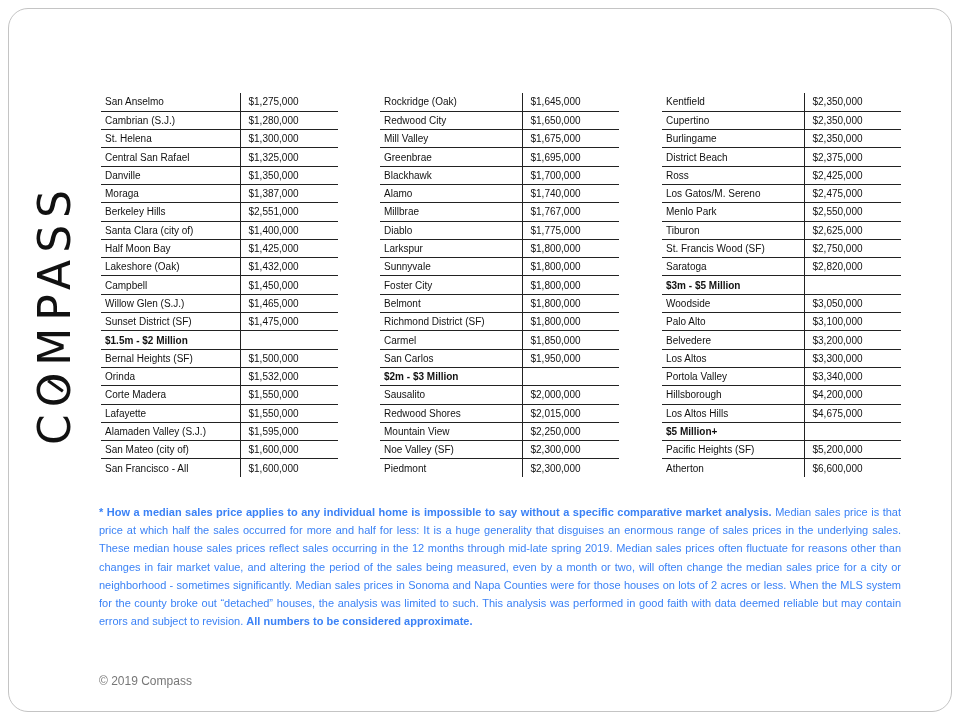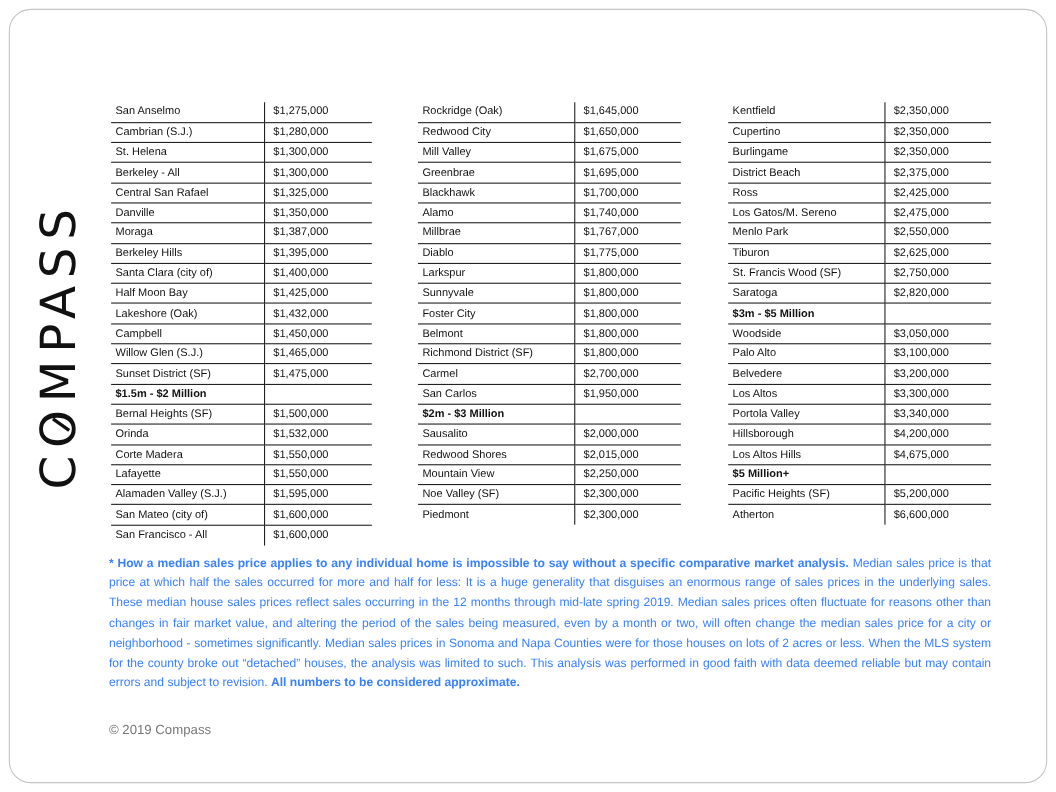--- a/index.html
+++ b/index.html
@@ -51,21 +51,21 @@
   .spell-flag { text-decoration: underline wavy #d22; text-underline-offset: 2px; }
 
   .disclaimer {
     position: absolute; left: 99px; top: 503px; width: 802px;
     font-size: 11px; line-height: 18.2px; text-align: justify;
     font-family: "Liberation Sans", sans-serif; color: #3b82f6;
   }
   .disclaimer b { font-weight: bold; }
 
   .copyright {
-    position: absolute; left: 99px; top: 656px;
+    position: absolute; left: 99px; top: 674px;
     font-size: 12px; color: #777;
     font-family: "Liberation Sans", sans-serif;
   }
 </style>
 </head>
 <body>
 
 <div class="slide-frame"></div>
 
 <div class="brand-logo"><span>C</span><span class="o-glyph">O</span><span>MPASS</span></div>
@@ -78,38 +78,34 @@
       </tr>
       <tr>
         <td class="name-cell">Cambrian (S.J.)</td>
         <td class="price-cell">$1,280,000</td>
       </tr>
       <tr>
         <td class="name-cell">St. Helena</td>
         <td class="price-cell">$1,300,000</td>
       </tr>
       <tr>
-        <td class="name-cell">Berkeley - All</td>
-        <td class="price-cell">$1,300,000</td>
-      </tr>
-      <tr>
         <td class="name-cell">Central San Rafael</td>
         <td class="price-cell">$1,325,000</td>
       </tr>
       <tr>
         <td class="name-cell">Danville</td>
         <td class="price-cell">$1,350,000</td>
       </tr>
       <tr>
         <td class="name-cell">Moraga</td>
         <td class="price-cell">$1,387,000</td>
       </tr>
       <tr>
         <td class="name-cell">Berkeley Hills</td>
-        <td class="price-cell">$1,395,000</td>
+        <td class="price-cell">$2,551,000</td>
       </tr>
       <tr>
         <td class="name-cell">Santa Clara (city of)</td>
         <td class="price-cell">$1,400,000</td>
       </tr>
       <tr>
         <td class="name-cell">Half Moon Bay</td>
         <td class="price-cell">$1,425,000</td>
       </tr>
       <tr>
@@ -211,21 +207,21 @@
       <tr>
         <td class="name-cell">Belmont</td>
         <td class="price-cell">$1,800,000</td>
       </tr>
       <tr>
         <td class="name-cell">Richmond District (SF)</td>
         <td class="price-cell">$1,800,000</td>
       </tr>
       <tr>
         <td class="name-cell">Carmel</td>
-        <td class="price-cell">$2,700,000</td>
+        <td class="price-cell">$1,850,000</td>
       </tr>
       <tr>
         <td class="name-cell">San Carlos</td>
         <td class="price-cell">$1,950,000</td>
       </tr>
       <tr class="section-header">
         <td class="name-cell">$2m - $3 Million</td>
         <td class="price-cell"></td>
       </tr>
       <tr>

